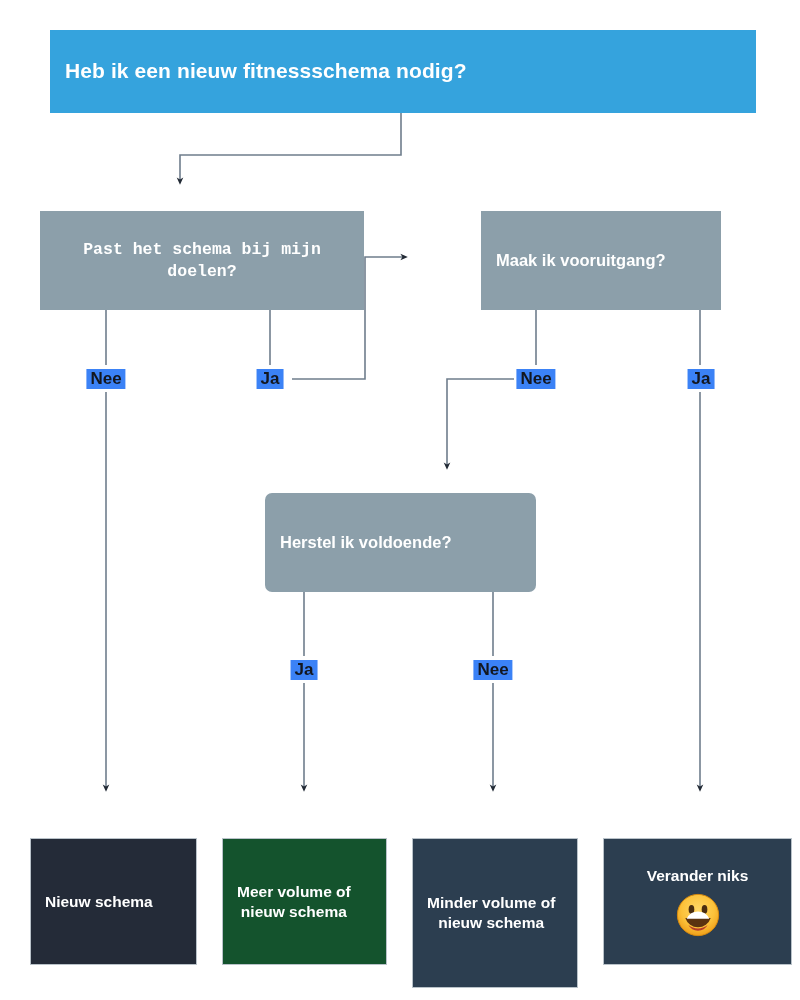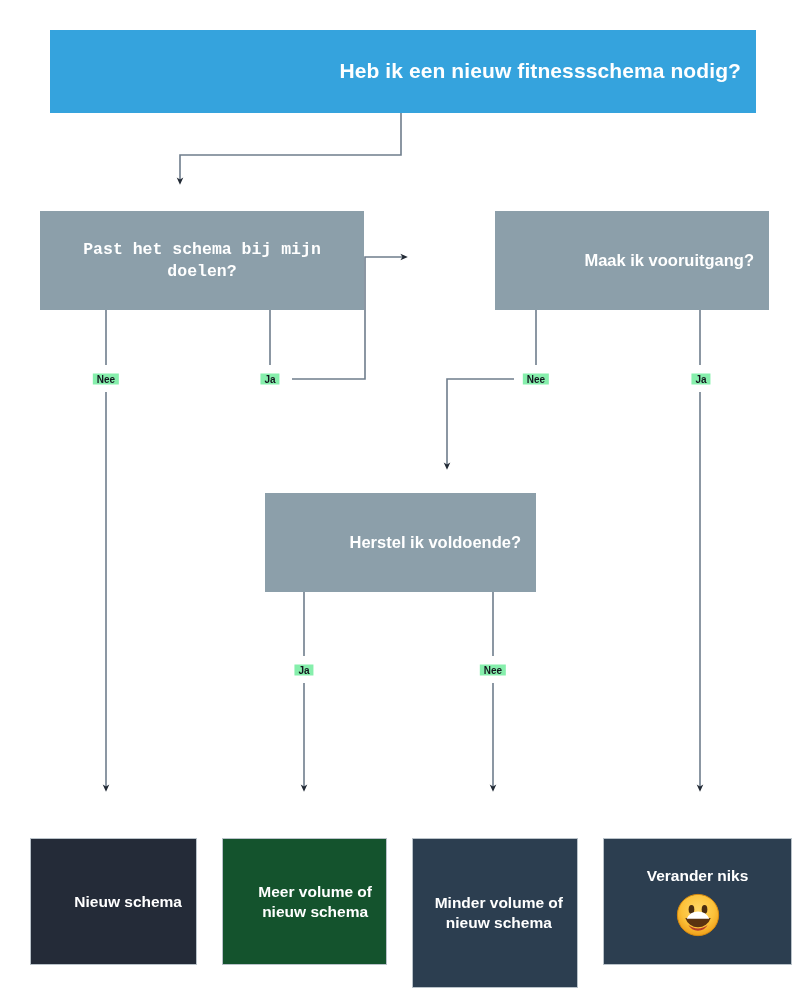--- a/index.html
+++ b/index.html
@@ -21,21 +21,21 @@
     left: 0;
     top: 0;
     width: 800px;
     height: 1000px;
   }
   .node {
     position: absolute;
     box-sizing: border-box;
     display: flex;
     align-items: center;
-    justify-content: flex-end;
+    justify-content: flex-start;
     text-align: center;
     color: #ffffff;
     font-weight: bold;
     line-height: 1.28;
     border: 1px solid rgba(255,255,255,0.0);
   }
   .node .node-label {
     display: block;
     padding: 0 14px;
     white-space: pre-line;
@@ -51,22 +51,22 @@
     font-size: 21px;
     letter-spacing: 0.1px;
   }
 
   
   .node.decision {
     background: #8c9faa;
     font-size: 16.5px;
   }
   .node.d-left  { left: 40px;  top: 211px; width: 324px; height: 99px; font-family: Liberation Mono, monospace; }
-  .node.d-right { left: 481px; top: 211px; width: 274px; height: 99px; margin-left: 14px; }
-  .node.d-mid   { left: 265px; top: 493px; width: 271px; height: 99px; }
+  .node.d-right { left: 481px; top: 211px; width: 240px; height: 99px; }
+  .node.d-mid   { left: 265px; top: 493px; width: 271px; height: 99px; border-radius: 7px; }
 
   
   .node.outcome {
     font-size: 15.5px;
     border: 1px solid #b9c2c9;
   }
   .node.o1 { left: 30px;  top: 838px; width: 167px; height: 127px; background:#242b38; }
   .node.o2 { left: 222px; top: 838px; width: 165px; height: 127px; background:#14532d; }
   .node.o3 { left: 412px; top: 838px; width: 166px; height: 150px; background:#2c3e50; }
   .node.o4 { left: 603px; top: 838px; width: 189px; height: 127px; background:#2c3e50;
@@ -78,23 +78,23 @@
     font-size: 44px;
     line-height: 1;
     margin-top: 4px;
   }
   .emoji svg { display:block; }
 
   
   .edge-label {
     position: absolute;
     color: #13171f;
-    font-size: 10px;
+    font-size: 17px;
     font-weight: bold;
-    background: #86efac;
+    background: #3b82f6;
     padding: 0 4px;
     white-space: nowrap;
     transform: translate(-50%, -50%);
   }
 </style>
 </head>
 <body>
 
 <div id="flowchart">
 

